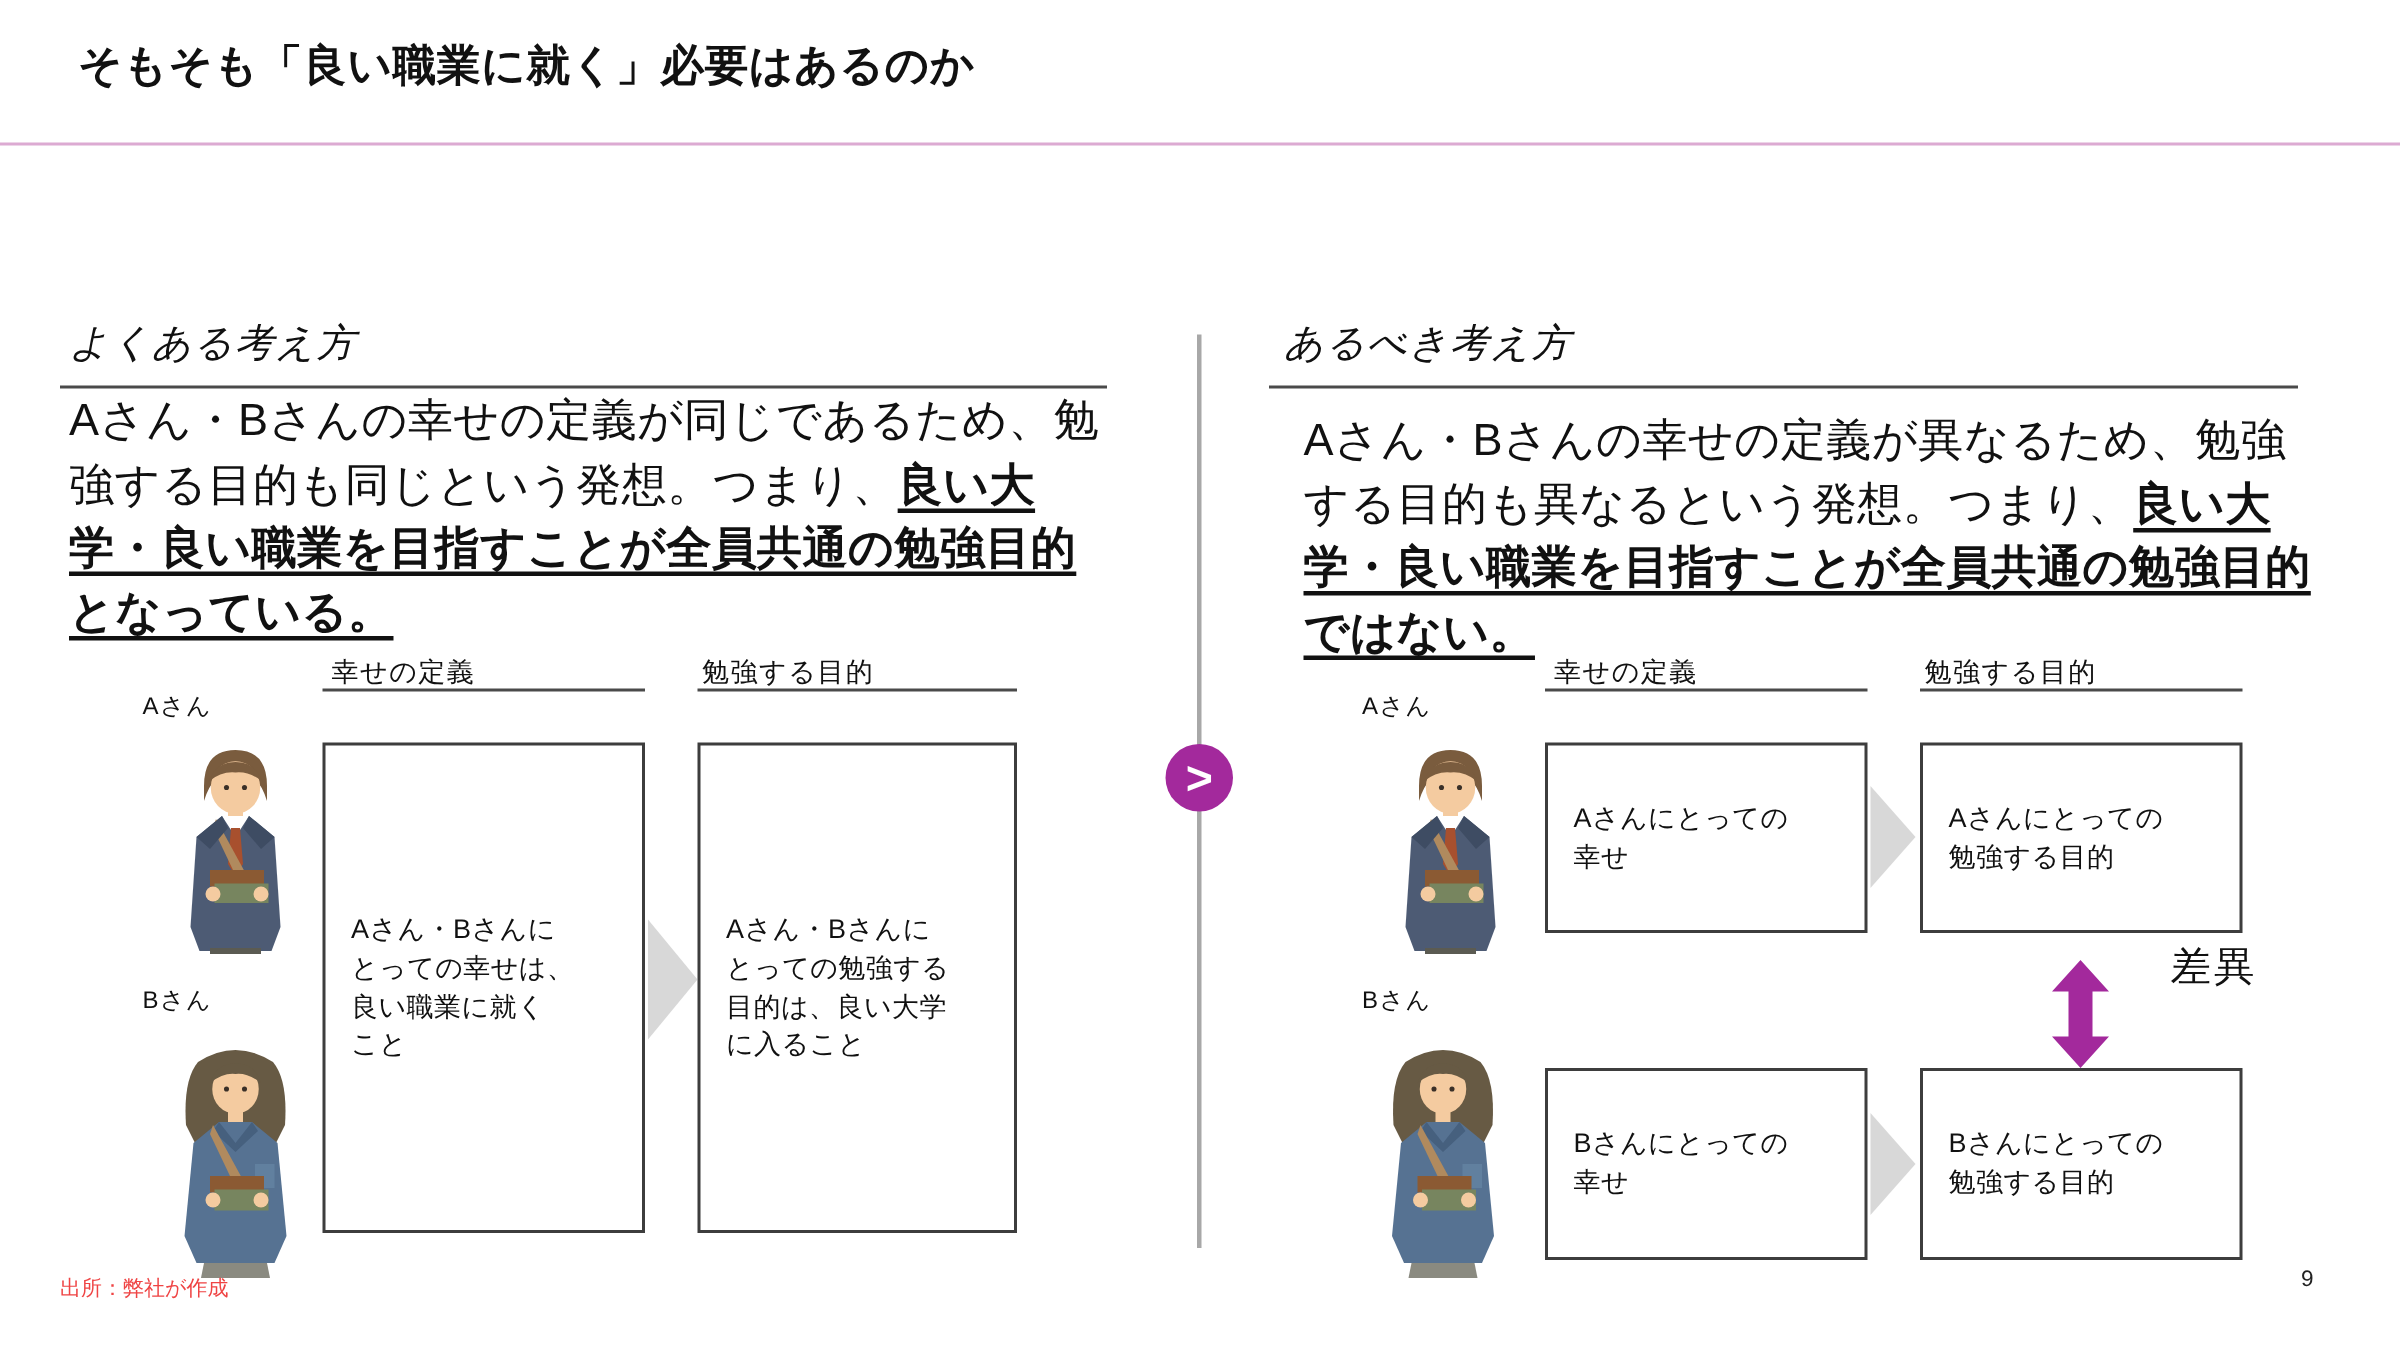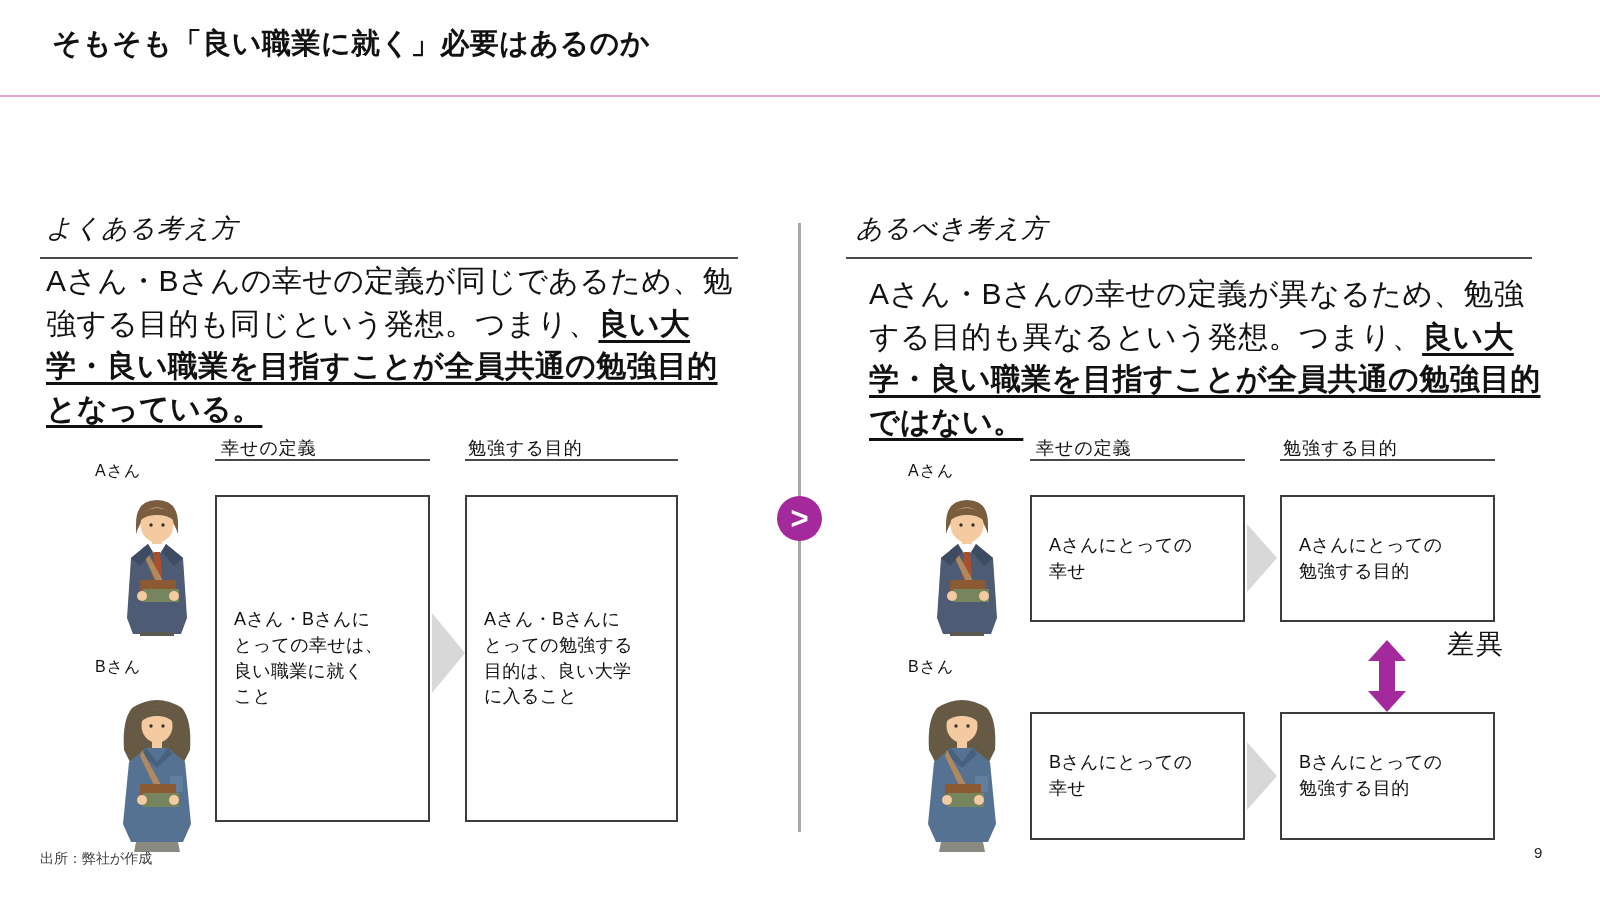--- a/index.html
+++ b/index.html
@@ -35,21 +35,21 @@
     border-left:33px solid var(--flow-arrow-gray);
   }
   .flow-arrow.small{border-top-width:34px;border-bottom-width:34px;border-left-width:30px;}
   .divider{left:798px;top:223px;width:2.5px;height:609px;background:var(--divider-gray);}
   .connector-circle{
     left:777px;top:496px;width:45px;height:45px;border-radius:50%;
     background:var(--accent-purple);color:#fff;display:flex;align-items:center;justify-content:center;
     font-size:31px;font-weight:700;line-height:1;
   }
   .diff-label{left:1447px;top:626px;font-size:27px;letter-spacing:2px;}
-  .source-note{left:40px;top:850px;font-size:14px;color:#404040;}
+  .source-note{left:40px;top:850px;font-size:14px;color:#ef4444;}
   .page-number{left:1534px;top:844px;font-size:15px;color:#222;}
   svg{display:block;}
 </style>
 </head>
 <body>
 
 <svg width="0" height="0" style="position:absolute" aria-hidden="true">
   <defs>
     <symbol id="person-a" viewBox="0 0 110 142">
       <path d="M34 30 Q34 6 55 6 Q76 6 76 30 L76 40 Q70 20 55 20 Q40 20 34 40 Z" fill="#7a5c3e"></path>

